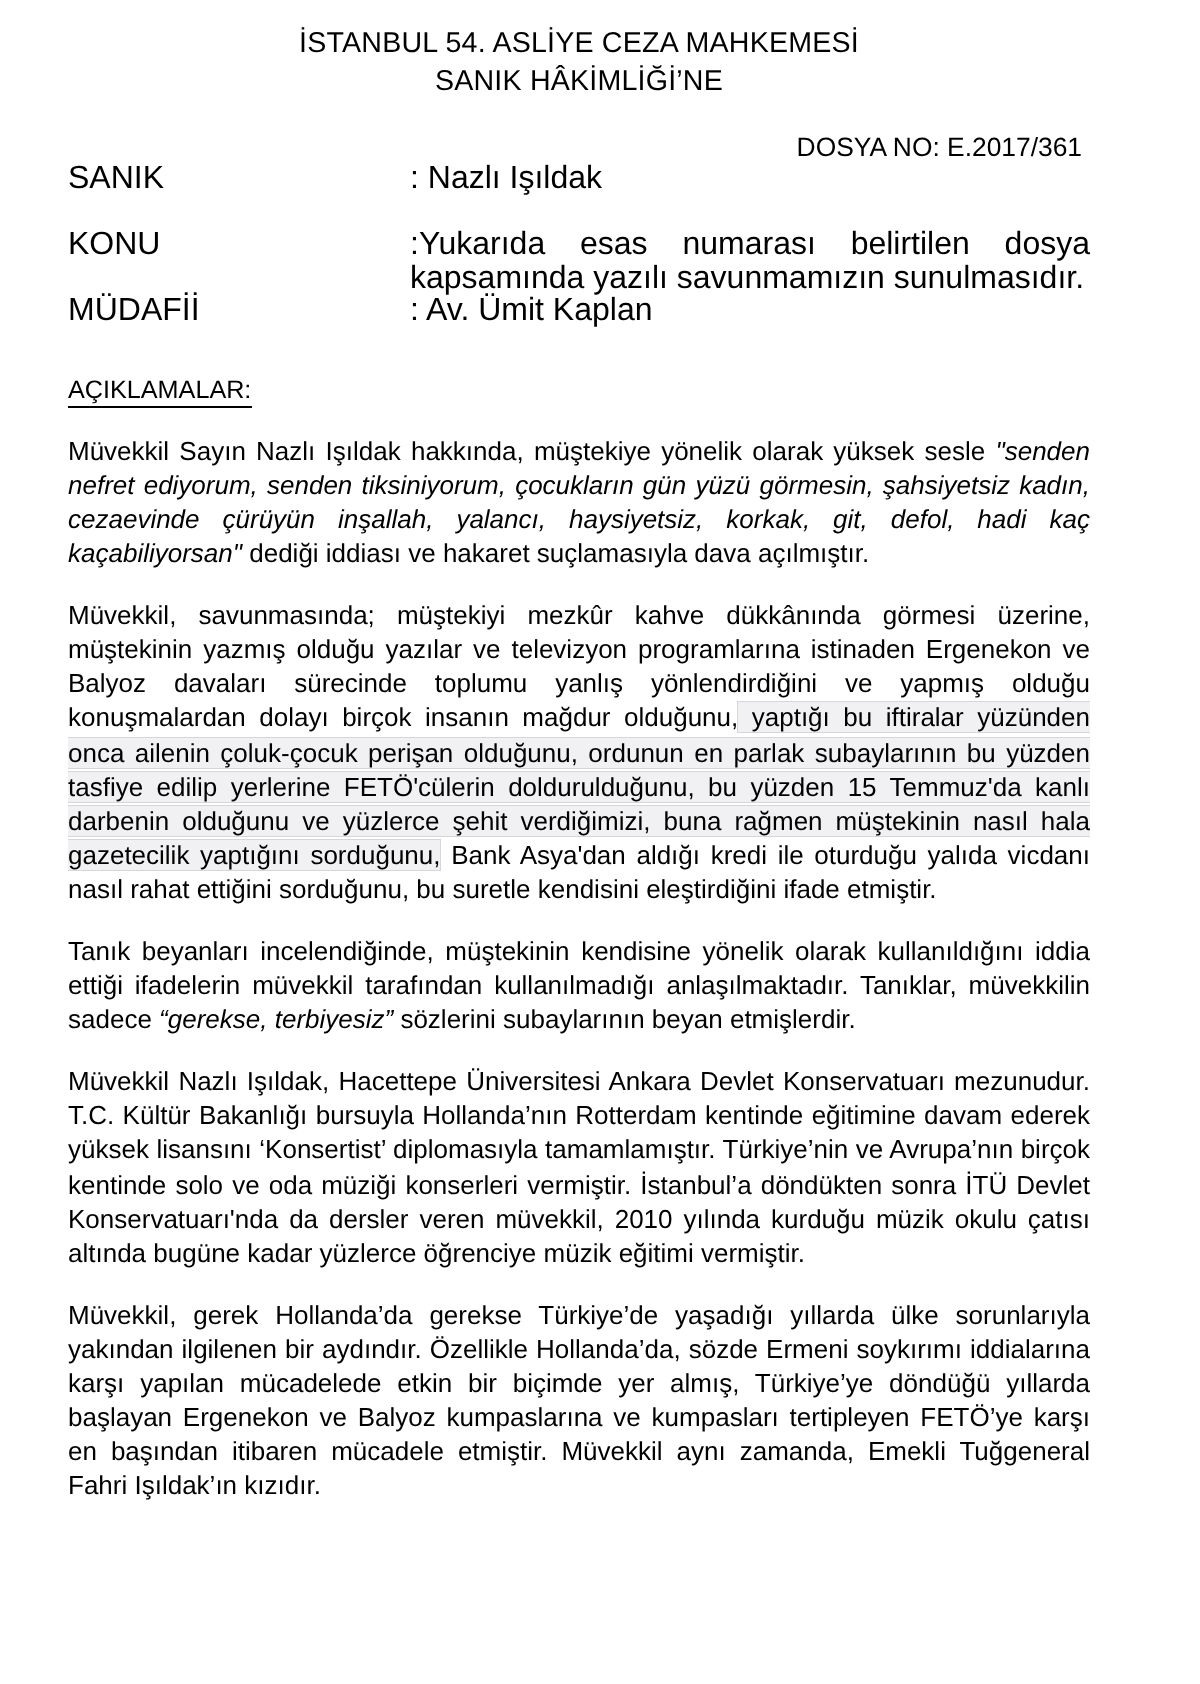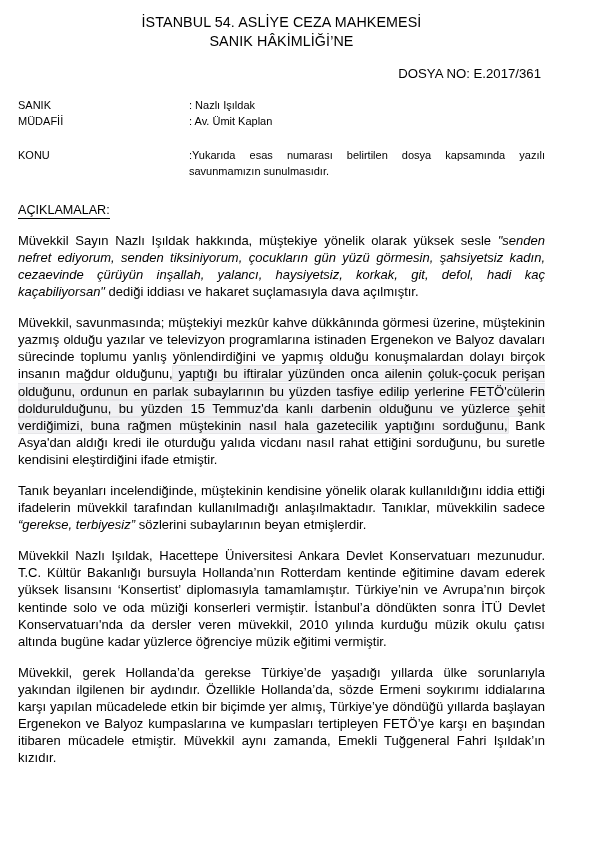--- a/index.html
+++ b/index.html
@@ -14,21 +14,21 @@
     font-family: "Liberation Sans", sans-serif;
     color: #000000;
     -webkit-font-smoothing: antialiased;
   }
 
   .page {
     position: relative;
     width: 567px;
     height: 842px;
     box-sizing: border-box;
-    padding: 10px 22px 0 18px;
+    padding: 10px 22px 0 34px;
     overflow: hidden;
   }
 
   
   .doc-header {
     text-align: center;
     font-size: 14.3px;
     line-height: 19px;
     letter-spacing: 0.1px;
     margin: 0;
@@ -43,22 +43,21 @@
     text-align: right;
     font-size: 13.2px;
     line-height: 17px;
     margin-top: 14px;
     padding-right: 4px;
     white-space: nowrap;
   }
 
   
   .party-block {
-    margin-top: 15px;
-    font-size: 11px;
+    font-size: 16px;
     line-height: 16.3px;
   }
   .party-row {
     display: flex;
     align-items: flex-start;
   }
   .party-row + .party-row {
     margin-top: 0px;
   }
   .party-label {
@@ -131,28 +130,28 @@
 
   <div class="file-no">DOSYA NO: E.2017/361</div>
 
   <div class="party-block">
 
     <div class="party-row">
       <span class="party-label">SANIK</span>
       <span class="party-value">: Nazlı Işıldak</span>
     </div>
 
+    <div class="party-row konu">
+      <span class="party-label">KONU</span>
+      <span class="party-value">:Yukarıda esas numarası belirtilen dosya kapsamında yazılı savunmamızın sunulmasıdır.</span>
+    </div>
+
     <div class="party-row">
       <span class="party-label">MÜDAFİİ</span>
       <span class="party-value">: Av. Ümit Kaplan</span>
-    </div>
-
-    <div class="party-row konu">
-      <span class="party-label">KONU</span>
-      <span class="party-value">:Yukarıda esas numarası belirtilen dosya kapsamında yazılı savunmamızın sunulmasıdır.</span>
     </div>
 
   </div>
 
   <div>
     <span class="section-heading">AÇIKLAMALAR:</span>
   </div>
 
   <div class="body-text">
 

